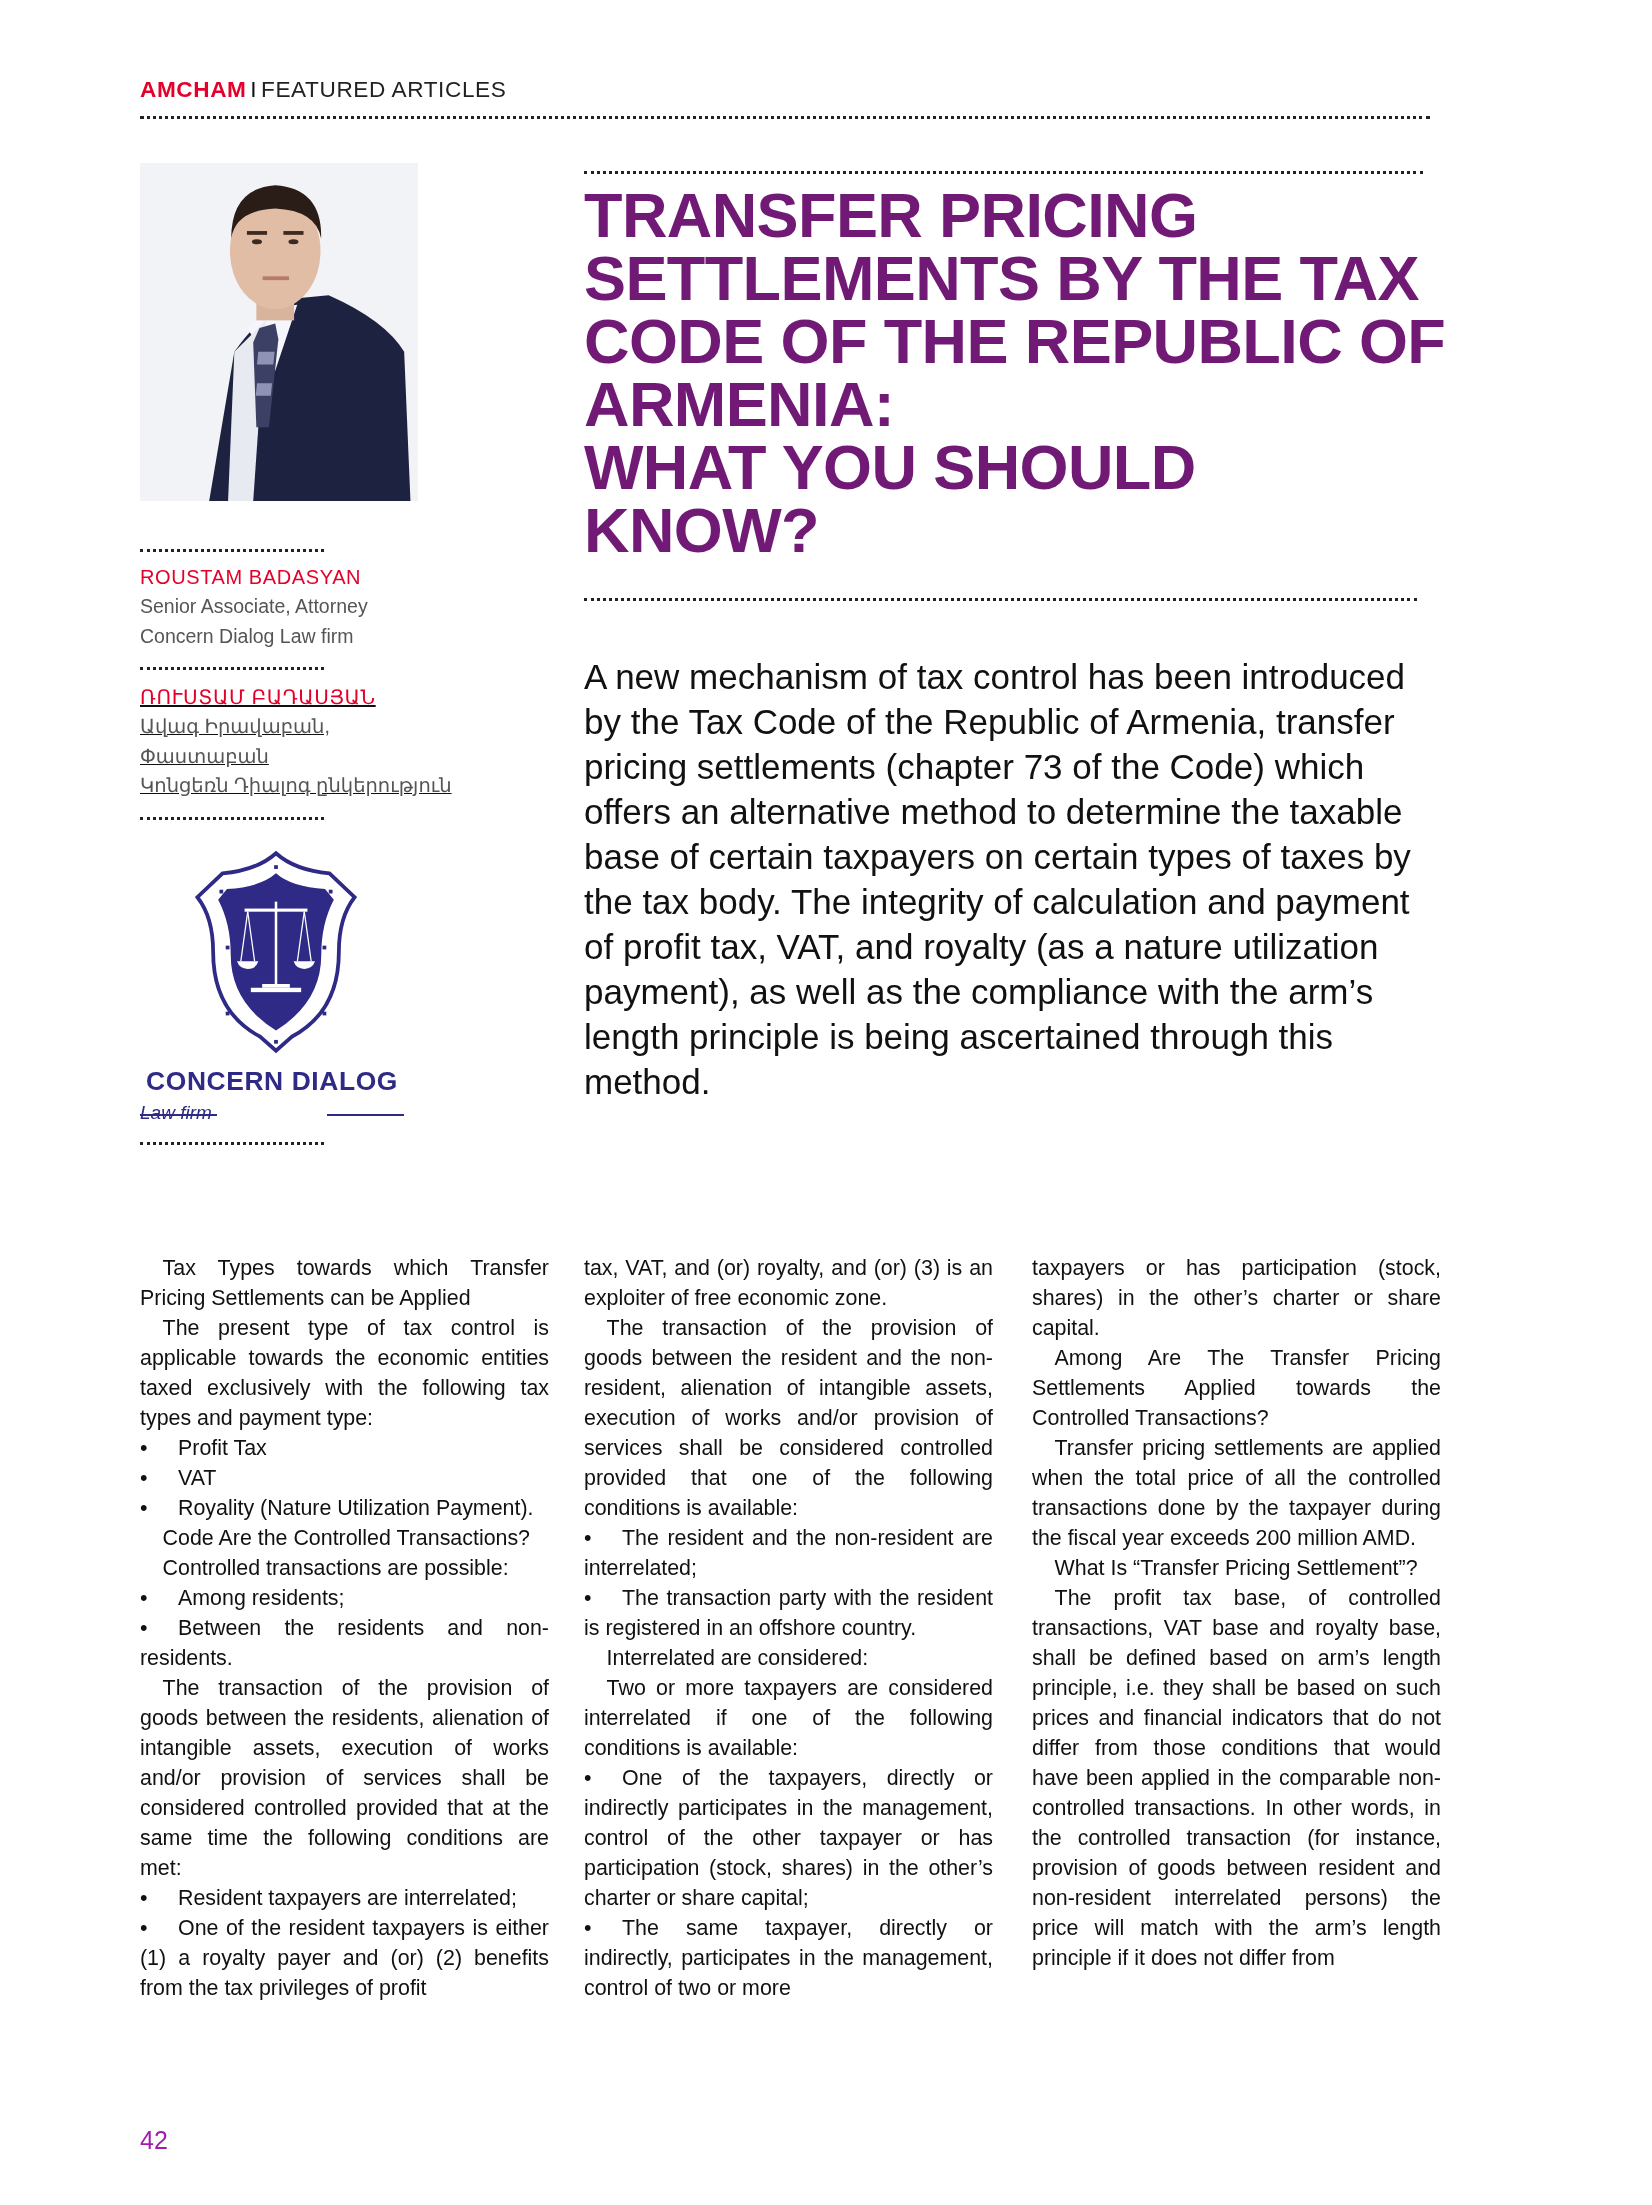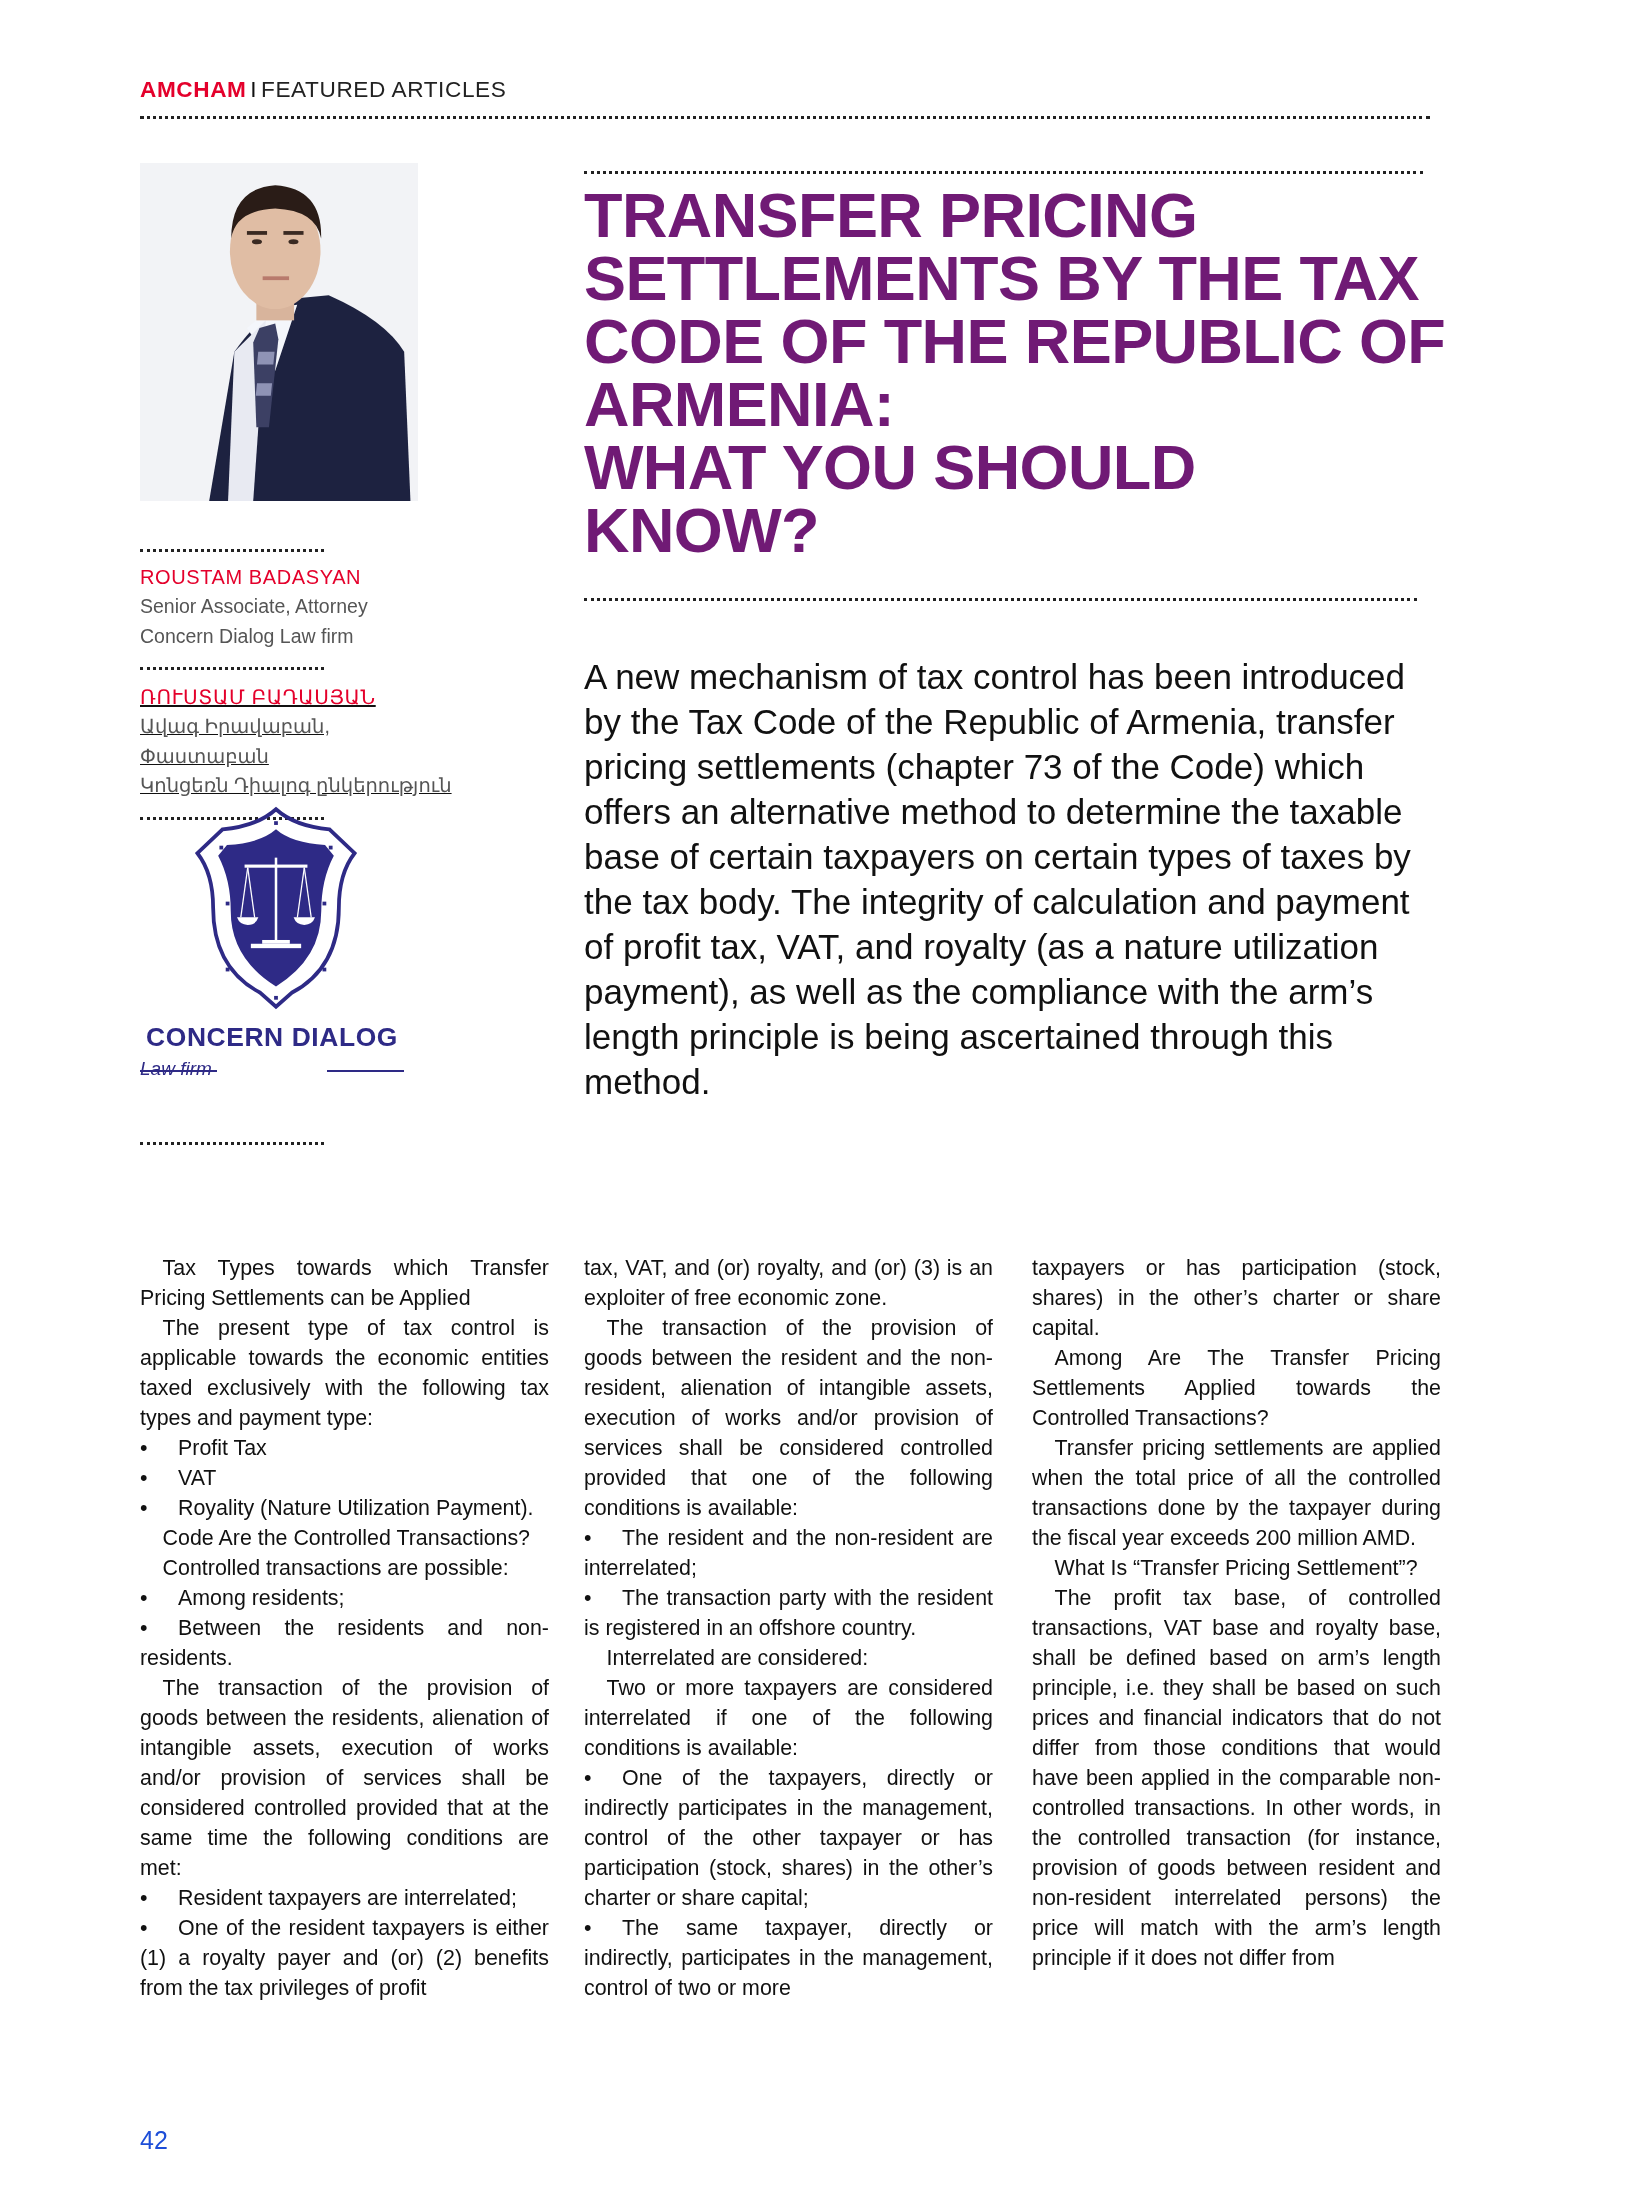--- a/index.html
+++ b/index.html
@@ -17,21 +17,21 @@
   
   .photo { left:140px; top:163px; width:278px; height:338px; background:#f3f4f7; overflow:hidden; }
 
   
   .author { left:140px; width:277px; }
   .author .name { color:#e4002b; font-size:20px; letter-spacing:0.6px; line-height:29px; }
   .author .line { color:#555; font-size:19.5px; line-height:29.5px; white-space:nowrap; }
   .author .name-hy { color:#e4002b; font-size:20px; line-height:29px; letter-spacing:0.6px; }
 
   
-  .logo { left:140px; top:804px; width:264px; height:289px; }
+  .logo { left:140px; top:848px; width:264px; height:289px; }
   .logo .brandname { position:absolute; left:0; top:218px; width:264px; text-align:center;
         color:#2e2a86; font-weight:bold; font-size:26.4px; letter-spacing:0.6px; white-space:nowrap; }
   .logo .sub { position:absolute; left:0; top:254px; width:264px; text-align:left;
         color:#2e2a86; font-style:italic; font-size:19px; }
   .logo .rule { position:absolute; top:266px; height:1.9px; background:#2e2a86; width:77px; }
 
   
   .title { left:584px; top:184px; width:842px; font-size:63px; font-weight:bold;
            line-height:63px; letter-spacing:-0.6px; color:#701a75; }
   .title div { white-space:nowrap; }
@@ -44,21 +44,21 @@
   .col { position:absolute; top:1253px; width:409px; font-size:21.4px; line-height:30px; color:#111; }
   .col p { margin:0; text-align:justify; text-align-last:auto; }
   .col .ind { text-indent:22.6px; }
   .col .h { font-weight:normal; text-indent:22.6px; }
   .col .b { padding-left:0; }
   .col .b::before { content:"\2022"; display:inline-block; width:38px; }
   .col1 { left:140px; }
   .col2 { left:584px; }
   .col3 { left:1032px; }
 
-  .pagenum { left:140px; top:2126px; font-size:25px; color:#1d4ed8;text-align:center; }
+  .pagenum { left:140px; top:2126px; font-size:25px; color:#a21caf;text-align:center; }
 </style>
 </head>
 <body>
 
 <div class="abs header">
   <span class="brand">AMCHAM</span><span class="sep">I</span><span class="section">FEATURED ARTICLES</span>
 </div>
 <div class="dots" style="left:140px; top:116px; width:1290px;"></div>
 
 <div class="abs photo">

